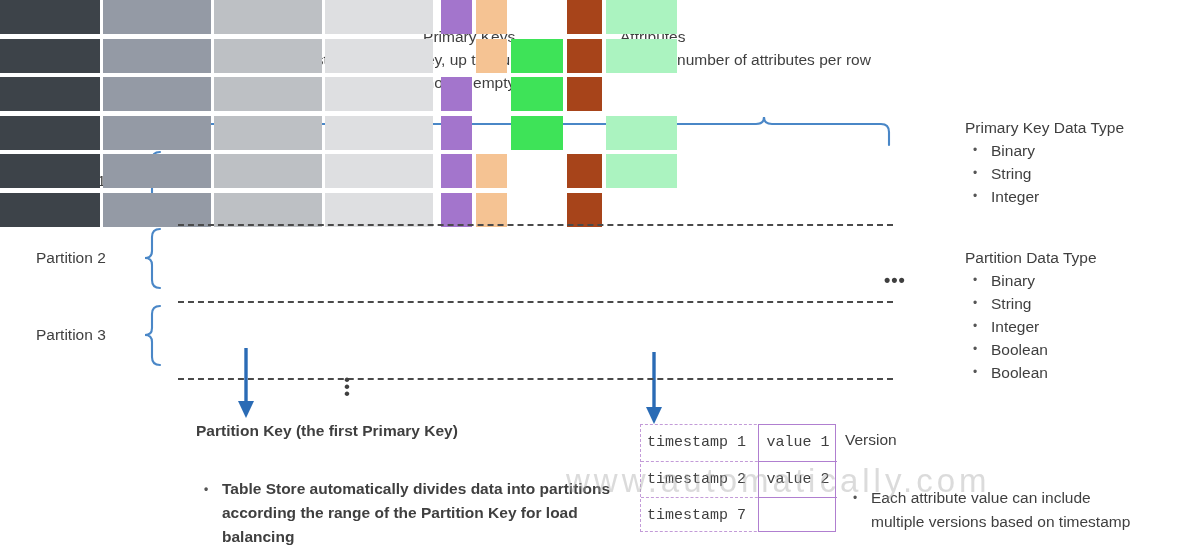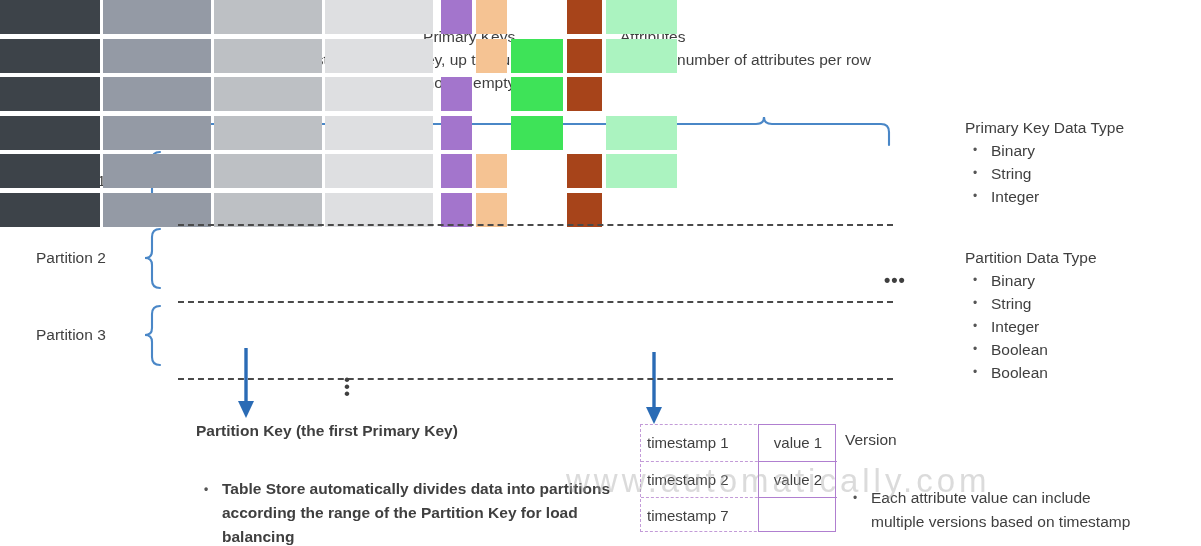--- a/index.html
+++ b/index.html
@@ -88,20 +88,21 @@
   #vtable{
     position:absolute;
     left:640px;top:424px;
     width:196px;height:108px;
     border:1.5px dashed #c39bd8;
     box-sizing:border-box;
   }
   #vtable .vrow{
     position:absolute;left:0;width:196px;height:36px;
     box-sizing:border-box;
+    font-family:Liberation Mono, monospace;
   }
   #vtable .vrow + .vrow{border-top:1.5px dashed #c39bd8;}
   #vtable .ts{
     position:absolute;left:6px;top:0;
     height:36px;line-height:36px;
     font-size:15px;color:#3f3f3f;
     white-space:nowrap;
   }
   #vtable .val{
     position:absolute;left:118px;top:0;

